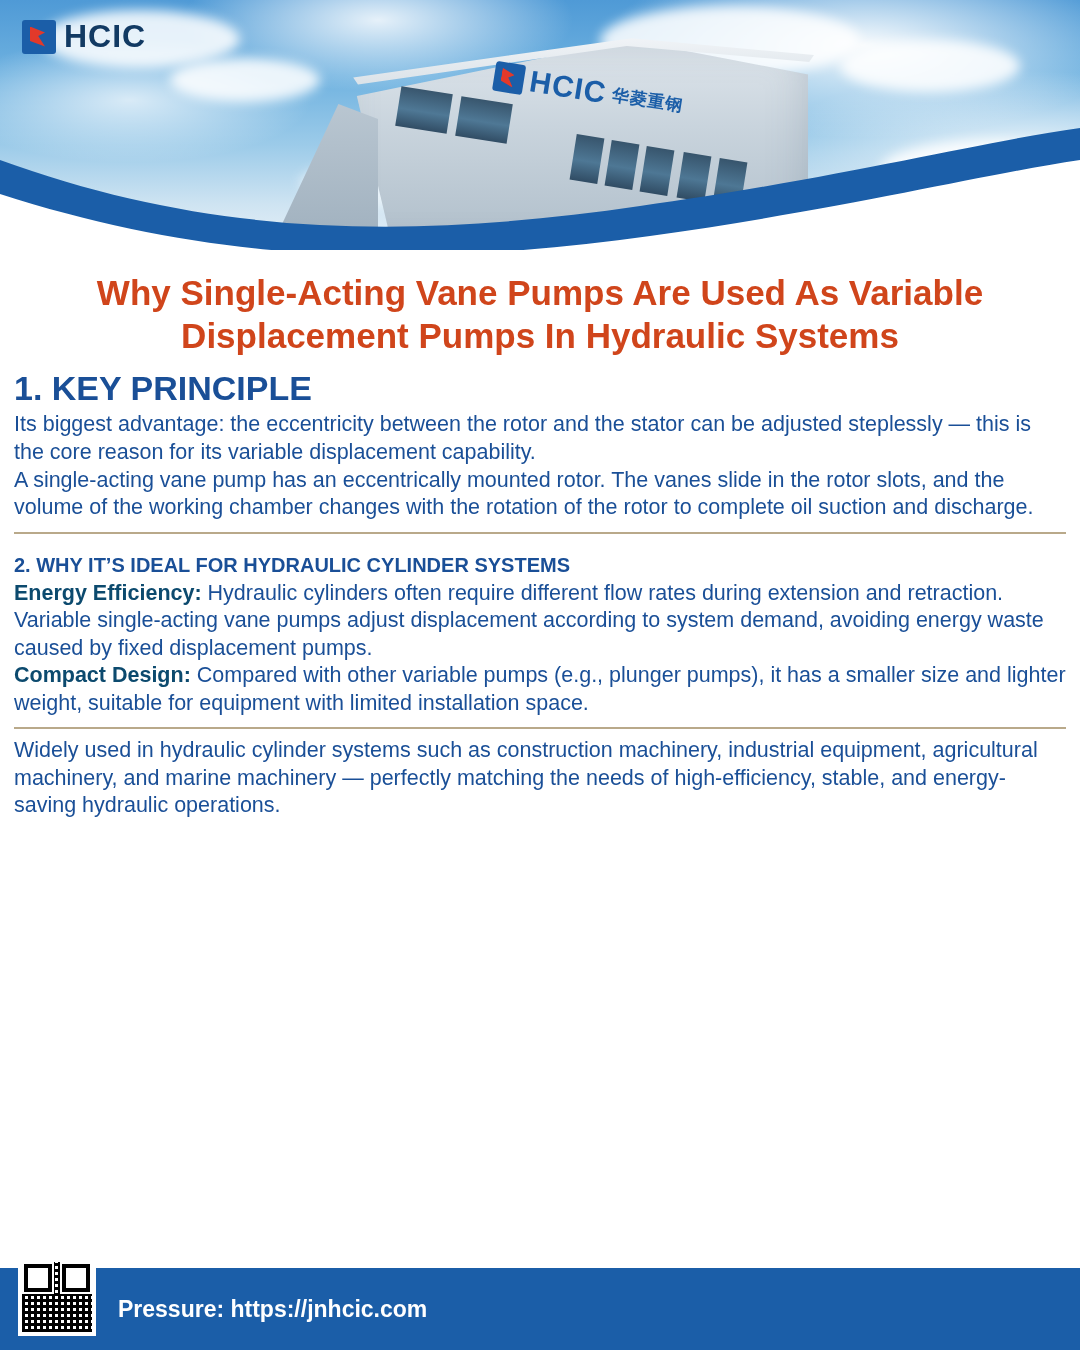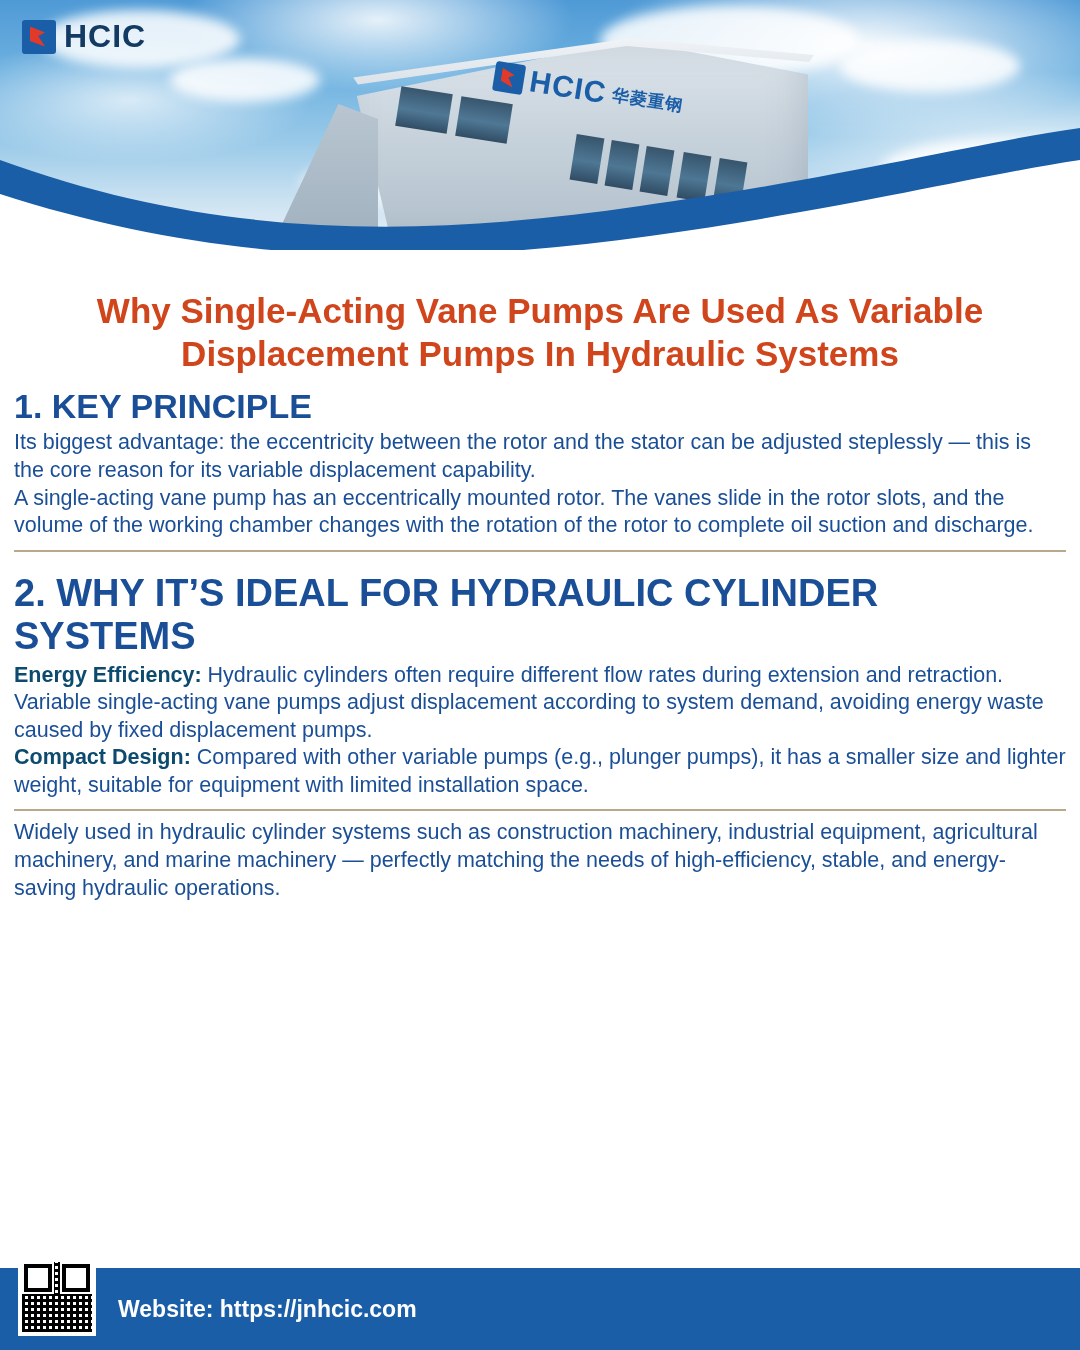--- a/index.html
+++ b/index.html
@@ -179,34 +179,34 @@
     position: relative;
     padding: 0 14px;
   }
 
   .title {
     color: #d0451b;
     font-size: 35px;
     font-weight: bold;
     text-align: center;
     line-height: 1.22;
-    margin-top: 40px;
+    margin-top: 22px;
     padding: 0 6px;
   }
 
   .section { margin-top: 12px; }
 
   .sec-head {
     color: #1a4f97;
     font-size: 34px;
     font-weight: bold;
     line-height: 1.15;
     margin-bottom: 3px;
   }
-  .sec-head.tight { font-size: 38px; margin-top: 20px; }
+  .sec-head.tight { font-size: 20px; margin-top: 20px; }
 
   .para {
     color: #1a4f97;
     font-size: 21.5px;
     line-height: 1.28;
   }
 
   .lead {
     color: #0c4a6e;
     font-weight: bold;
@@ -333,19 +333,19 @@
 
     <div class="divider"></div>
 
     <div class="section" style="margin-top:0;">
       <div class="para">Widely used in hydraulic cylinder systems such as construction machinery, industrial equipment, agricultural machinery, and marine machinery — perfectly matching the needs of high-efficiency, stable, and energy-saving hydraulic operations.</div>
     </div>
 
   </div>
 
   <div class="footer">
-    <span class="website">Website: https://jnhcic.com</span>
+    <span class="website">Pressure: https://jnhcic.com</span>
   </div>
   <div class="qr">
     <div class="qr-inner"></div>
   </div>
 
 </div>
 
 </body></html>

